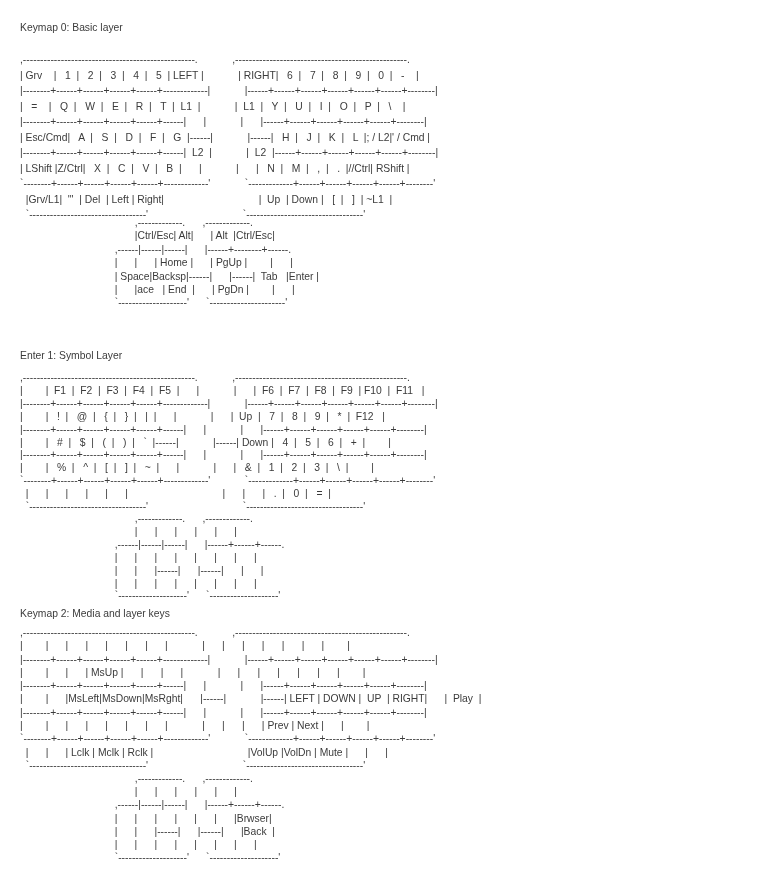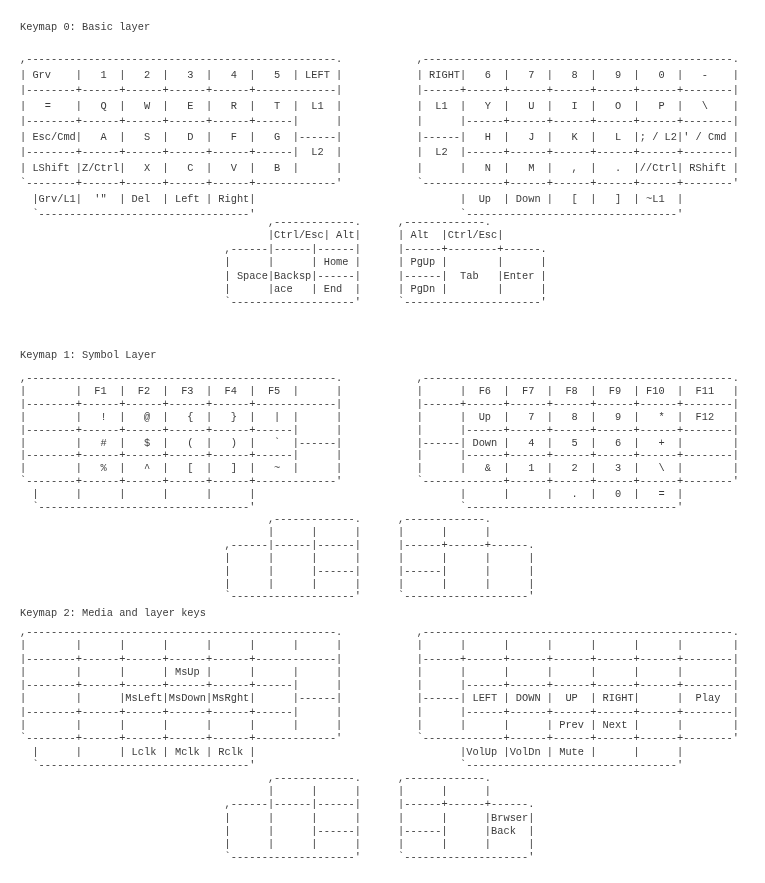--- a/index.html
+++ b/index.html
@@ -15,21 +15,21 @@
     overflow: hidden;
     font-family: "DejaVu Sans Mono", "Liberation Mono", monospace;
   }
   pre {
     position: absolute;
     left: 20px;
     margin: 0;
     padding: 0;
     white-space: pre;
     color: #3b3b3b;
-    font-family: Liberation Mono, monospace;
+    font-family: Liberation Sans, sans-serif;
     font-size: 10.33px;
     font-weight: normal;
   }
   
   .t0  { top: 20px;  line-height: 15.5px; }
   .m0  { top: 52px;  line-height: 15.5px; }
   .th0 { top: 216px; line-height: 13.4px; }
   
   .t1  { top: 349px; line-height: 13px; }
   .m1  { top: 372px; line-height: 12.9px; }
@@ -60,21 +60,21 @@
     <pre class="th0">                                        ,-------------.      ,-------------.
                                         |Ctrl/Esc| Alt|      | Alt  |Ctrl/Esc|
                                  ,------|------|------|      |------+--------+------.
                                  |      |      | Home |      | PgUp |        |      |
                                  | Space|Backsp|------|      |------|  Tab   |Enter |
                                  |      |ace   | End  |      | PgDn |        |      |
                                  `--------------------'      `----------------------'</pre>
   </section>
 
   <section>
-    <pre class="t1">Keymap 1: Symbol Layer</pre>
+    <pre class="t1">Enter 1: Symbol Layer</pre>
     <pre class="m1">,--------------------------------------------------.            ,--------------------------------------------------.
 |        |  F1  |  F2  |  F3  |  F4  |  F5  |      |            |      |  F6  |  F7  |  F8  |  F9  | F10  |  F11   |
 |--------+------+------+------+------+-------------|            |------+------+------+------+------+------+--------|
 |        |   !  |   @  |   {  |   }  |   |  |      |            |      |  Up  |   7  |   8  |   9  |   *  |  F12   |
 |--------+------+------+------+------+------|      |            |      |------+------+------+------+------+--------|
 |        |   #  |   $  |   (  |   )  |   `  |------|            |------| Down |   4  |   5  |   6  |   +  |        |
 |--------+------+------+------+------+------|      |            |      |------+------+------+------+------+--------|
 |        |   %  |   ^  |   [  |   ]  |   ~  |      |            |      |   &amp;  |   1  |   2  |   3  |   \  |        |
 `--------+------+------+------+------+-------------'            `-------------+------+------+------+------+--------'
   |      |      |      |      |      |                                 |      |      |   .  |   0  |   =  |

